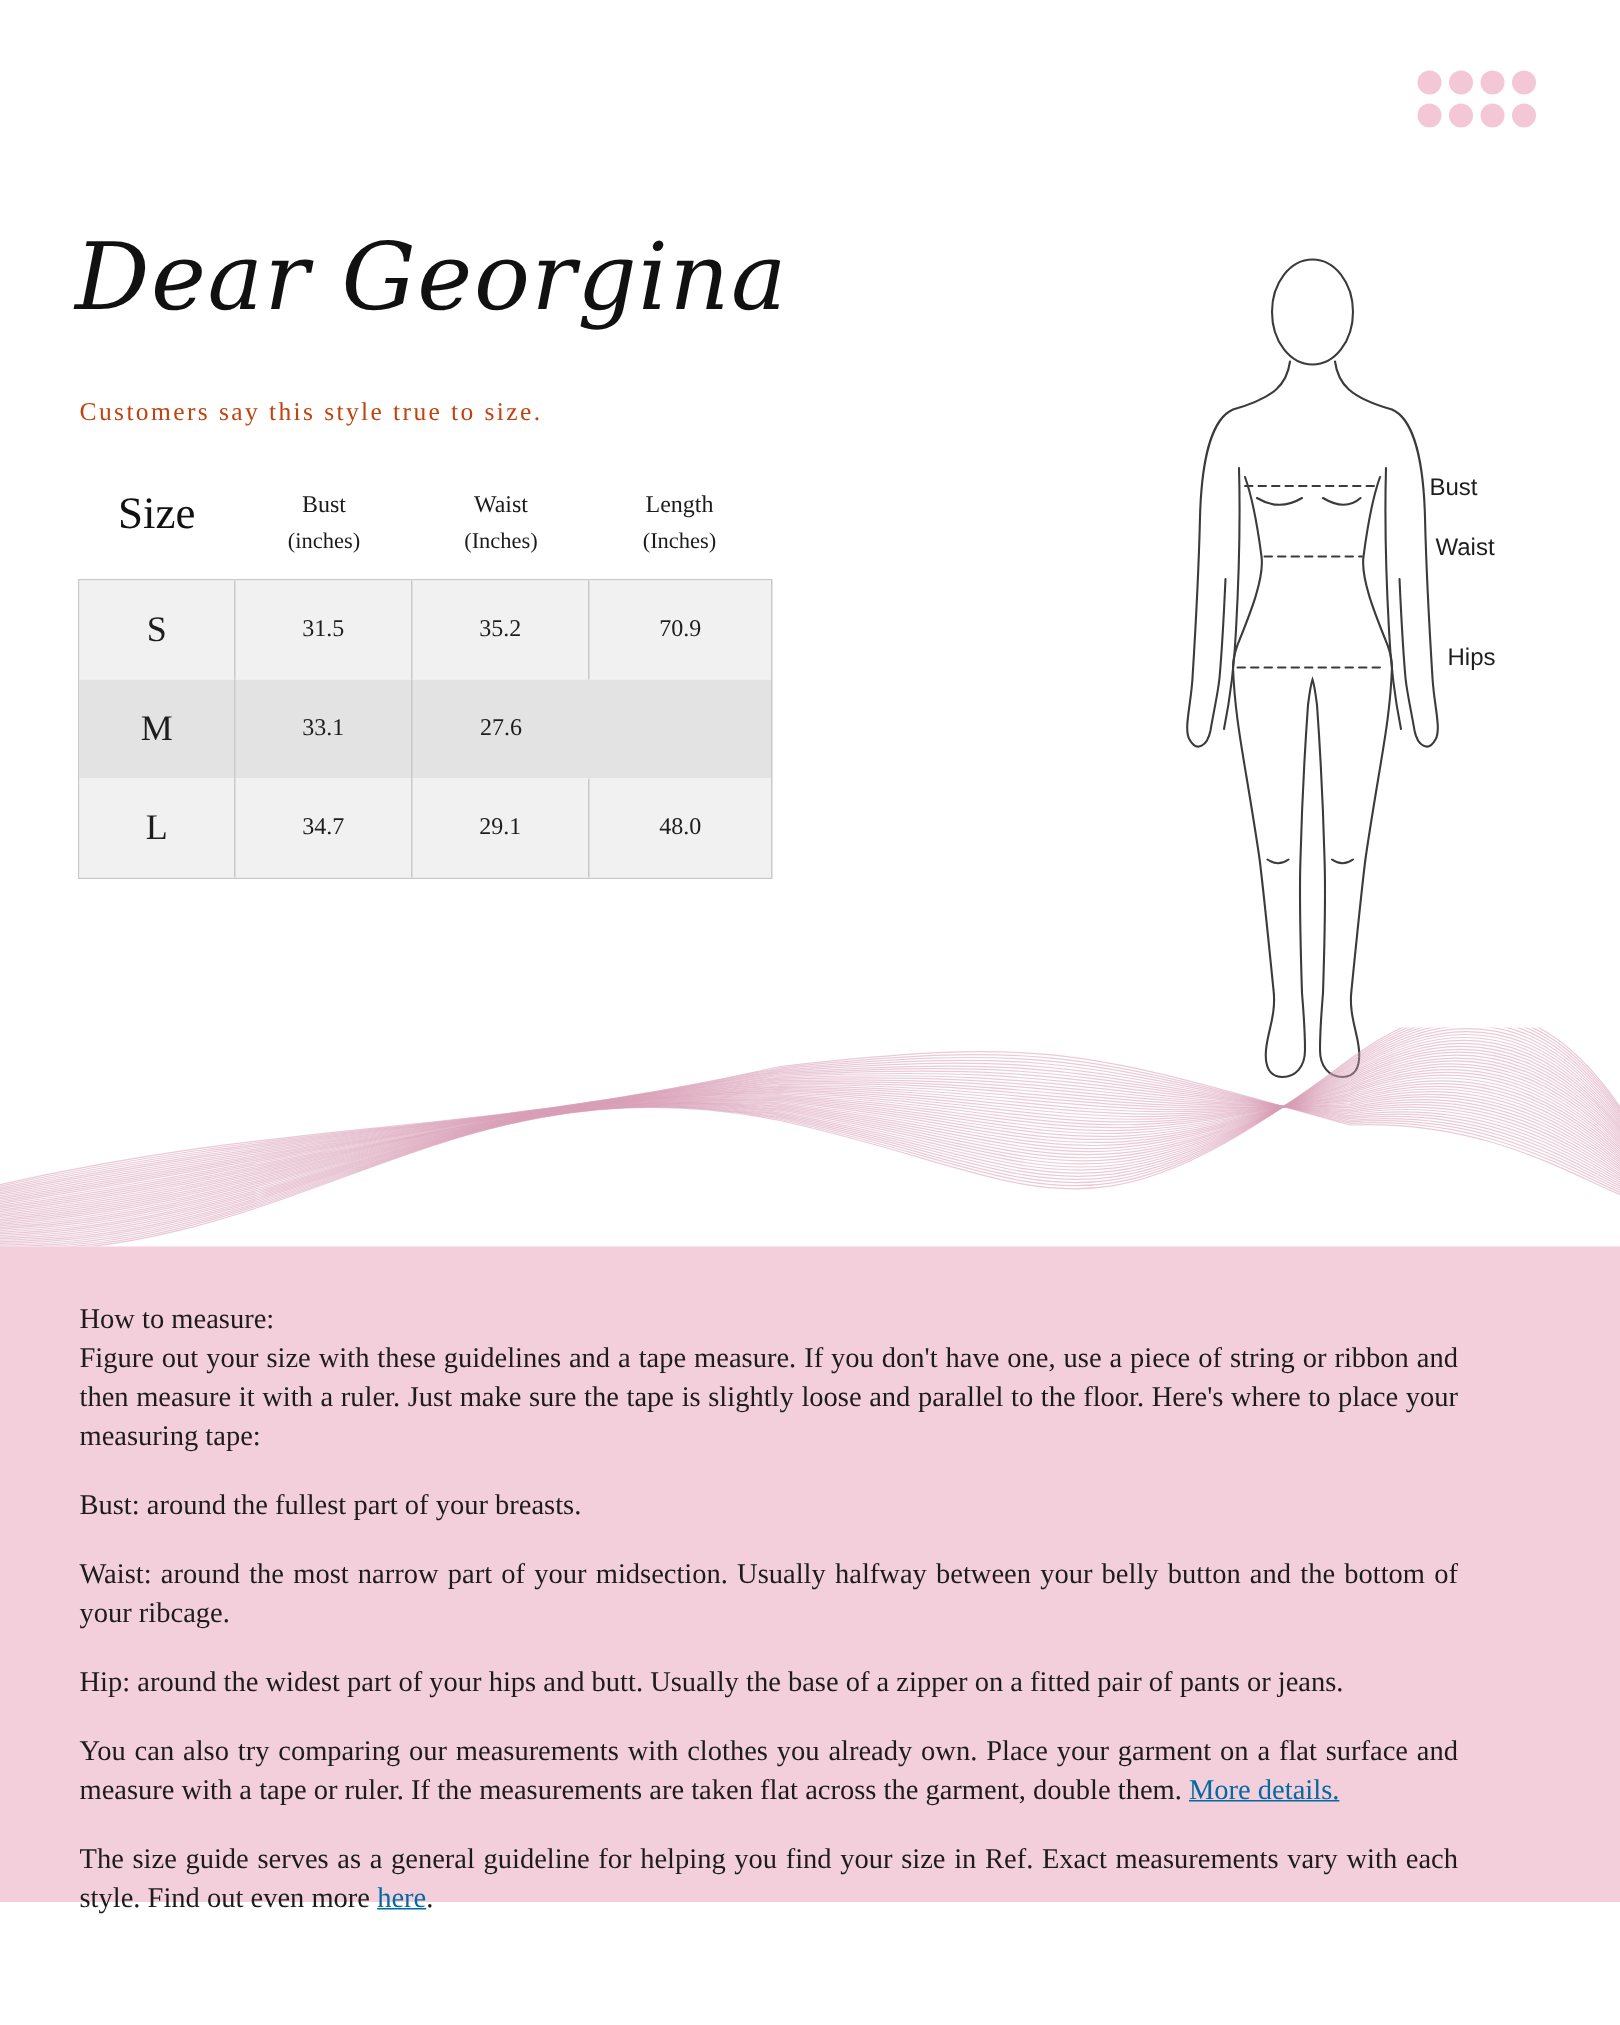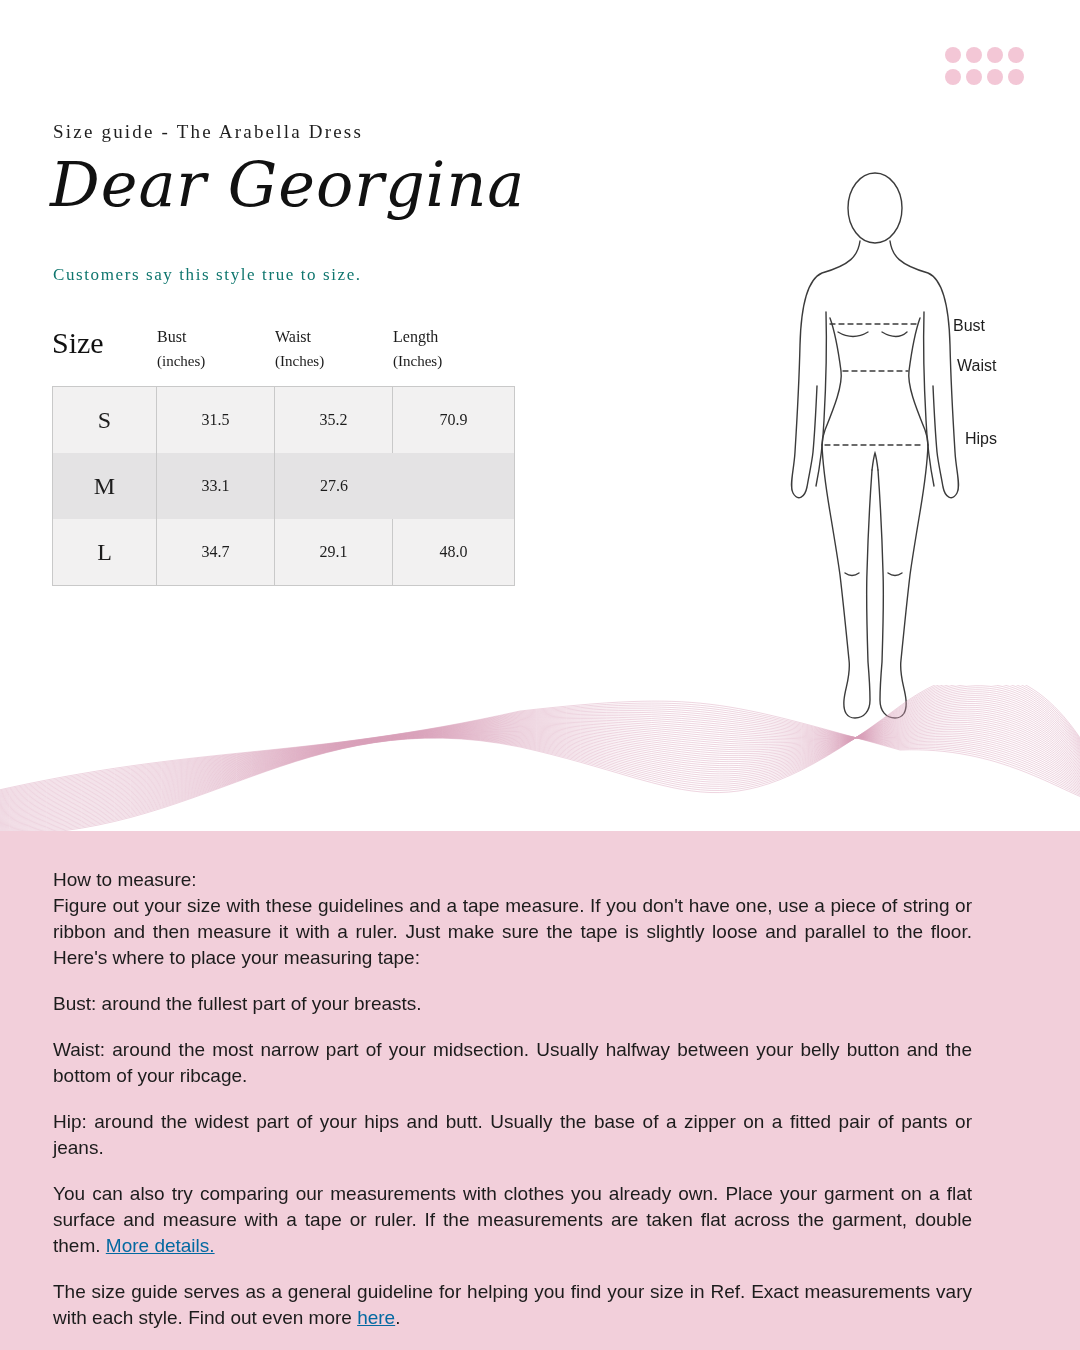--- a/index.html
+++ b/index.html
@@ -26,28 +26,28 @@
     position: absolute; left: 53px; top: 121px;
     font-size: 19px; letter-spacing: 2.2px; color: #1f1f1f;
   }
   .script-title {
     position: absolute; left: 50px; top: 148px;
     font-family: "DejaVu Serif", serif; font-style: italic; font-weight: 400;
     font-size: 62px; letter-spacing: 1px; color: #111;
   }
   .subtitle {
     position: absolute; left: 53px; top: 265px;
-    font-size: 17px; letter-spacing: 1.6px; color: #0f766e;
+    font-size: 17px; letter-spacing: 1.6px; color: #c2410c;
   }
 
   
   .sg-table { position: absolute; left: 52px; top: 322px; width: 463px; }
   .sg-head {
     display: grid; grid-template-columns: 105px 118px 118px 120px;
-    align-items: start; margin-bottom: 12px;
+    align-items: start; margin-bottom: 12px; text-align: center;
   }
   .corner-label { font-size: 30px; color: #111; line-height: 1.4; }
   .colh { font-size: 16px; line-height: 25px; color: #1b1b1b; padding-top: 2px; }
   .colh .sub { font-size: 15px; }
   .sg-grid { border: 1px solid var(--table-border, #c9c9c9); }
   .sg-row {
     display: grid; grid-template-columns: 104px 118px 118px 121px;
     height: 66px; align-items: center;
   }
   .sg-row.light { background: var(--row-light, #f2f1f1); }
@@ -66,23 +66,23 @@
                font-size: 16px; color: #1d1d1d; }
   .fig-label.bust  { left: 953px; top: 317px; }
   .fig-label.waist { left: 957px; top: 357px; }
   .fig-label.hips  { left: 965px; top: 430px; }
 
   
   .waves { position: absolute; left: 0; top: 685px; width: 1080px; height: 146px; overflow: hidden; }
 
   
   .panel {
-    position: absolute; left: 0; top: 831px; width: 1080px; height: 519px;
+    position: absolute; left: 0; top: 831px; width: 1080px; height: 437px;
     background: var(--pink-panel, #f2cfda);
-    font-family: Liberation Sans, sans-serif;
+    font-family: Liberation Serif, serif;
     padding: 36px 108px 0 53px;
     color: #1c1c1c;
   }
   .panel p {
     font-size: 19px; line-height: 26px; text-align: justify;
     margin: 0 0 20px 0;
   }
   .panel p.heading { margin: 0; text-align: left; }
   .panel a { color: #0369a1; text-decoration: underline; cursor: pointer; }
 </style>
@@ -95,21 +95,20 @@
     <span class="dot"></span>
     <span class="dot"></span>
     <span class="dot"></span>
     <span class="dot"></span>
     <span class="dot"></span>
     <span class="dot"></span>
     <span class="dot"></span>
     <span class="dot"></span>
   </div>
 
-  <div class="eyebrow">Size guide - The Arabella Dress</div>
   <h1 class="script-title">Dear Georgina</h1>
   <div class="subtitle">Customers say this style true to size.</div>
 
   <div class="sg-table">
     <div class="sg-head">
       <div class="corner-label">Size</div>
       <div class="colh">
         <div>Bust</div>
         <div class="sub">(inches)</div>
       </div>

